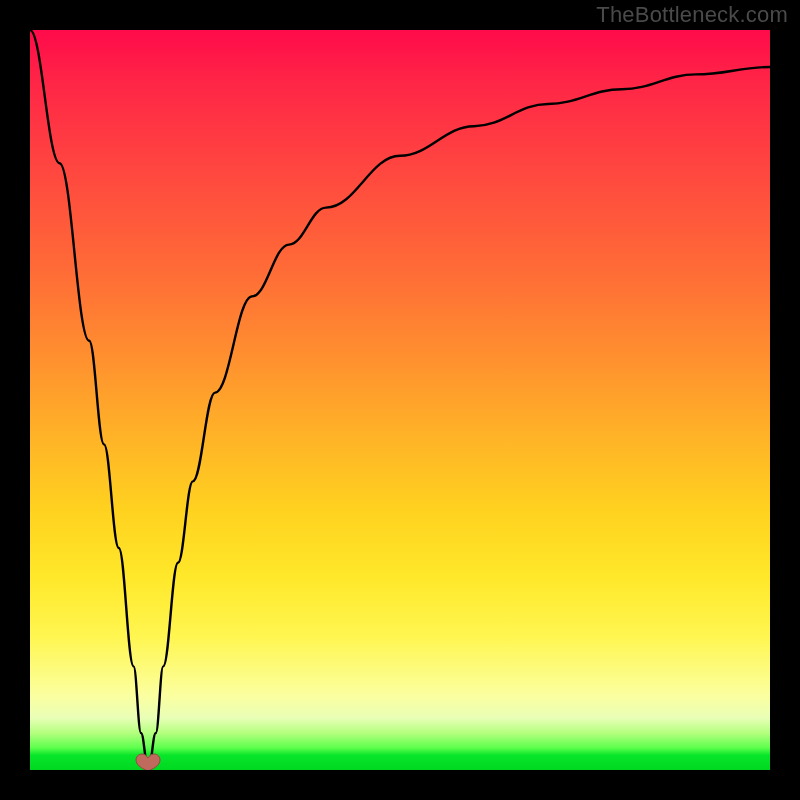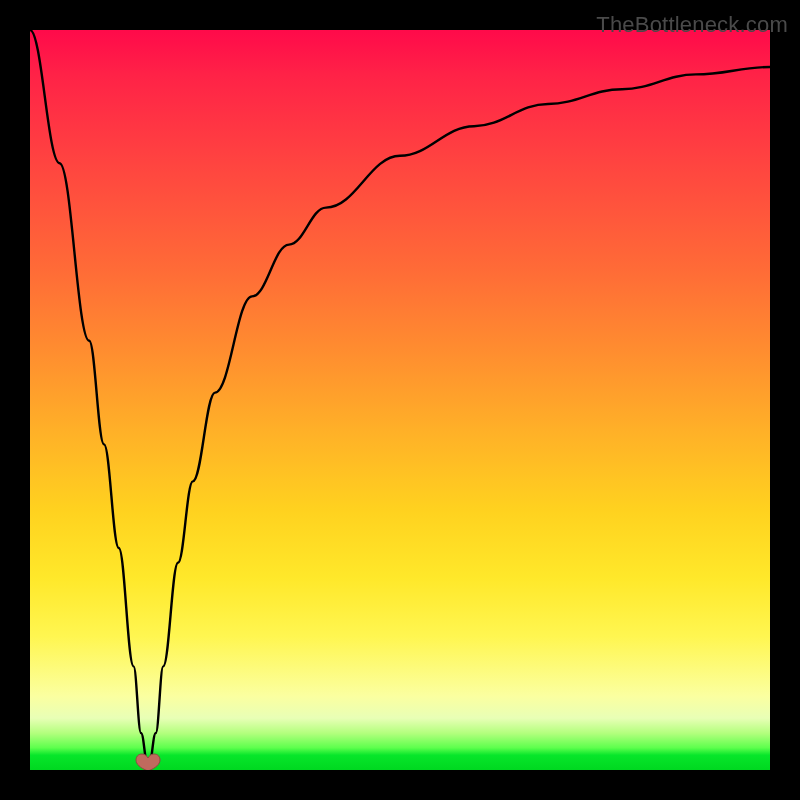--- a/index.html
+++ b/index.html
@@ -12,21 +12,21 @@
     font-family: Arial, Helvetica, sans-serif;
   }
   .frame {
     position: relative;
     width: 800px;
     height: 800px;
     background: #000;
   }
   .watermark {
     position: absolute;
-    top: 12px;
+    top: 2px;
     right: 12px;
     color: #4a4a4a;
     font-size: 22px;
     font-weight: 500;
     letter-spacing: 0.2px;
     z-index: 5;
   }
   .plot-area {
     position: absolute;
     left: 30px;

